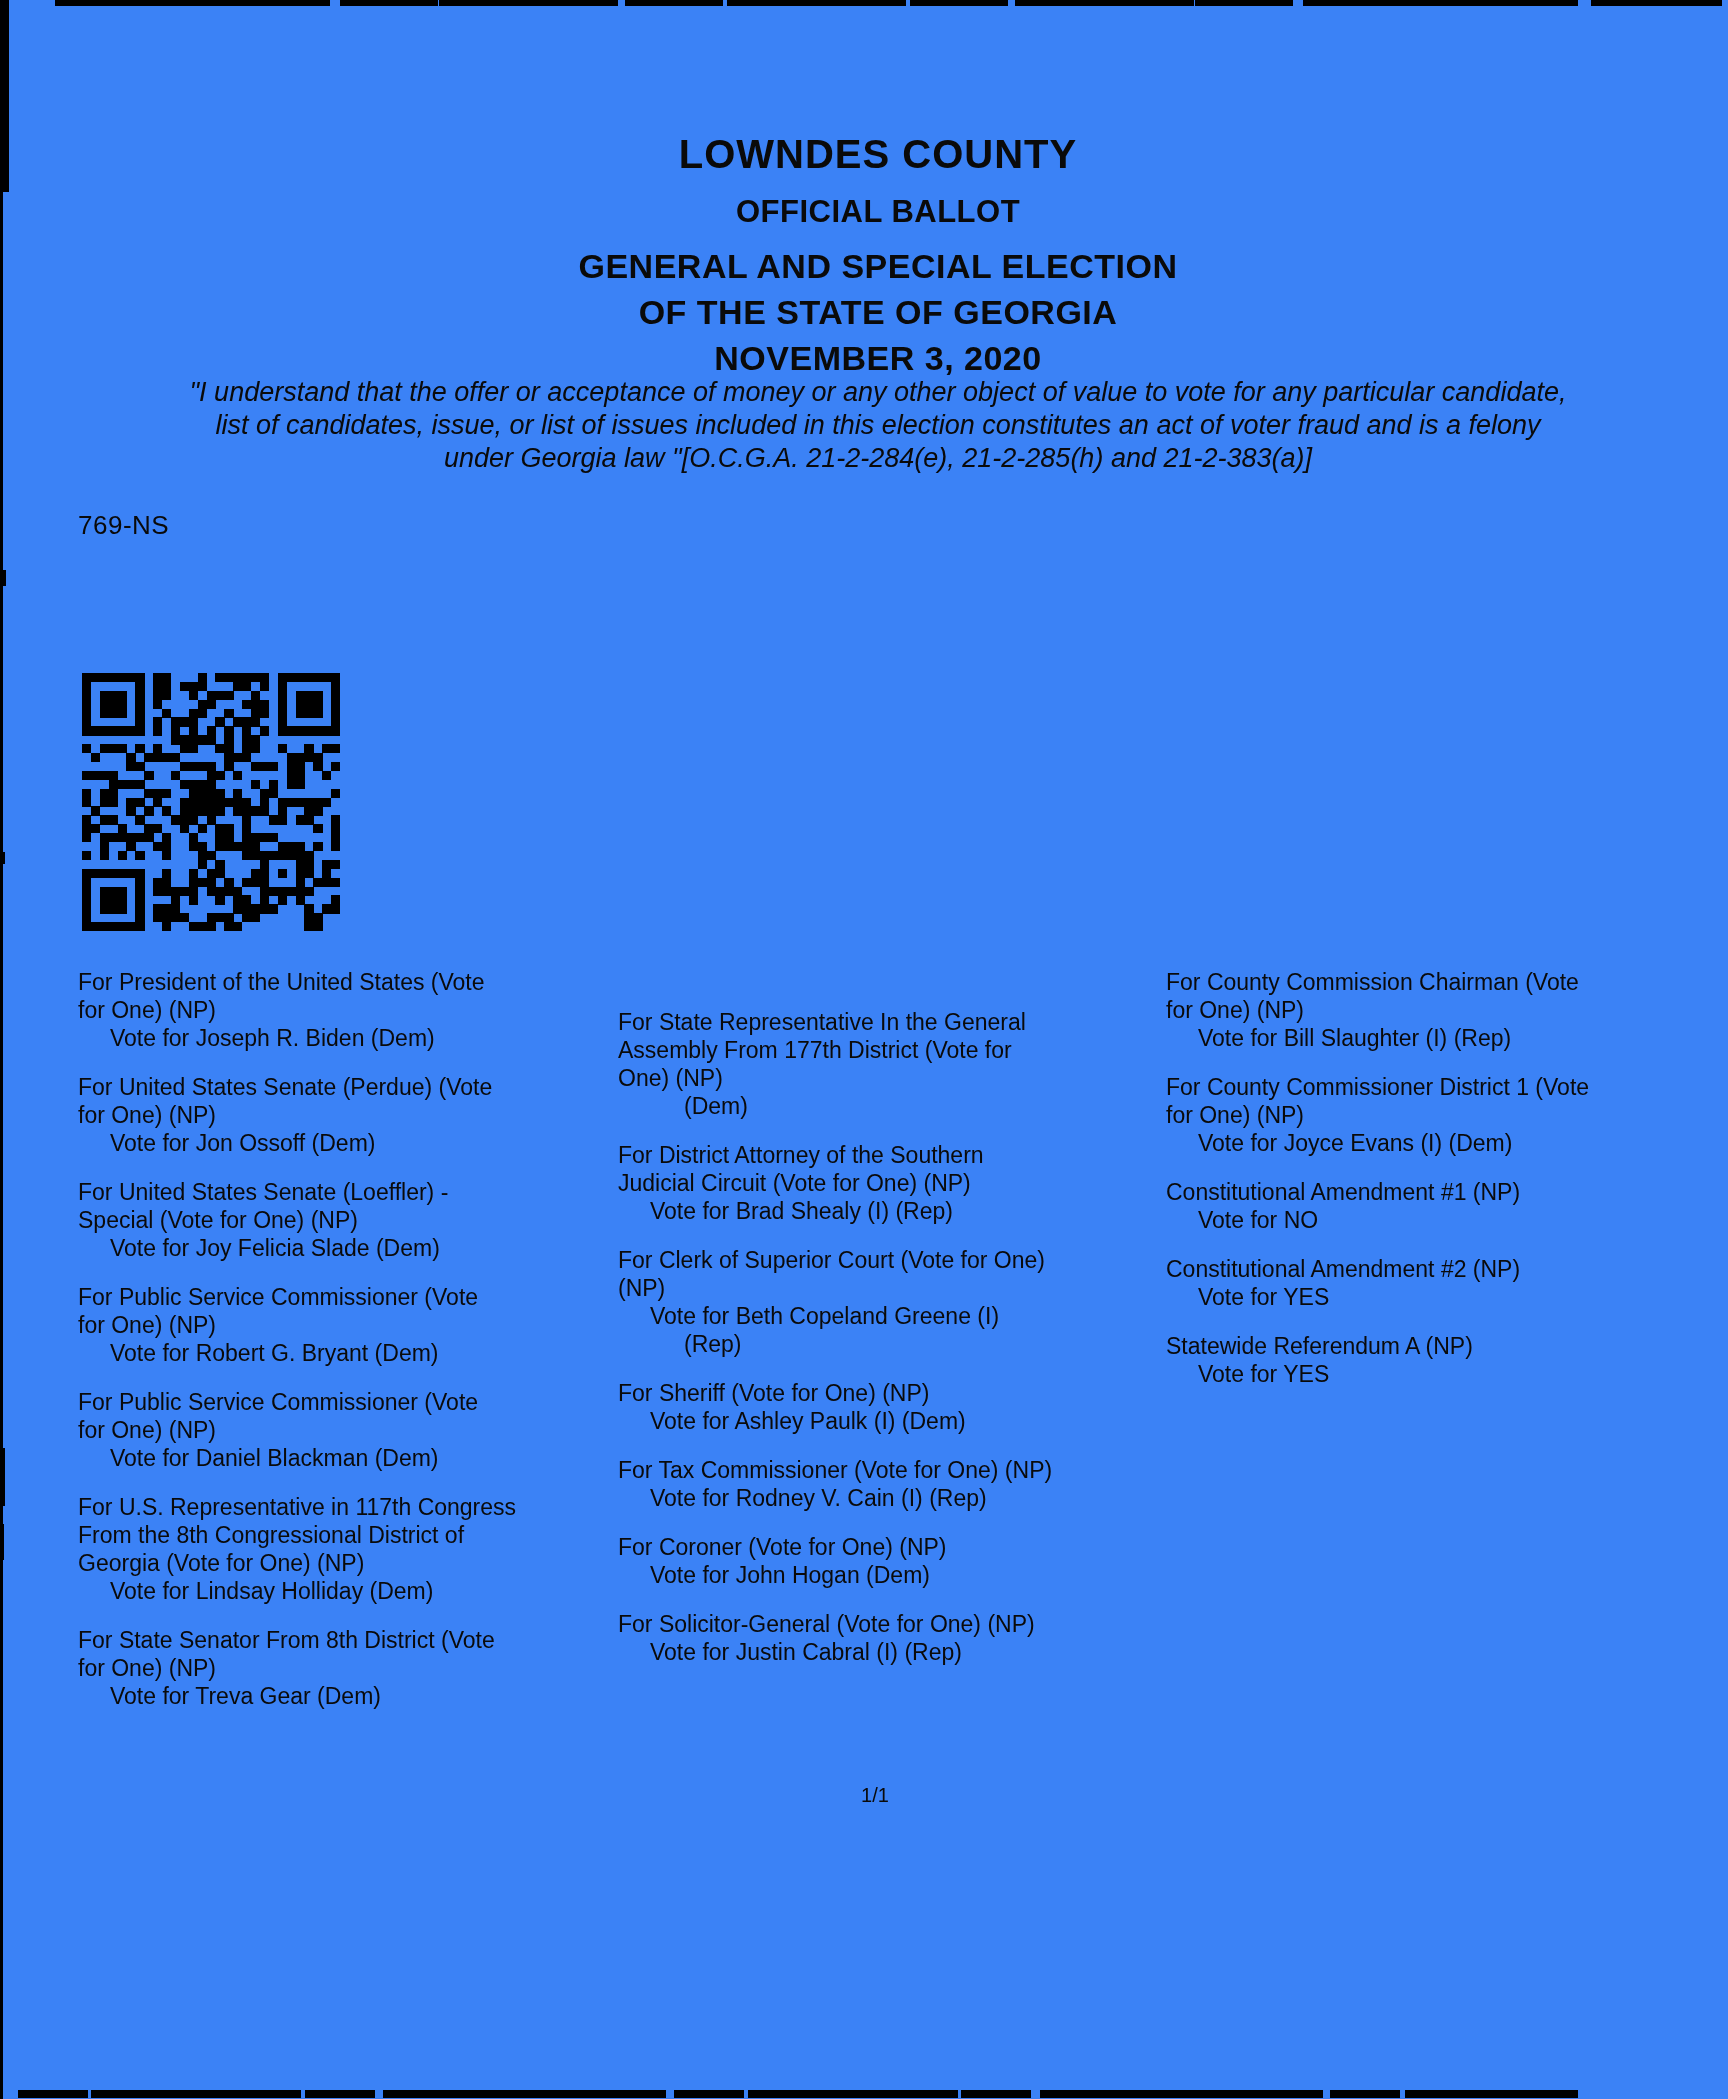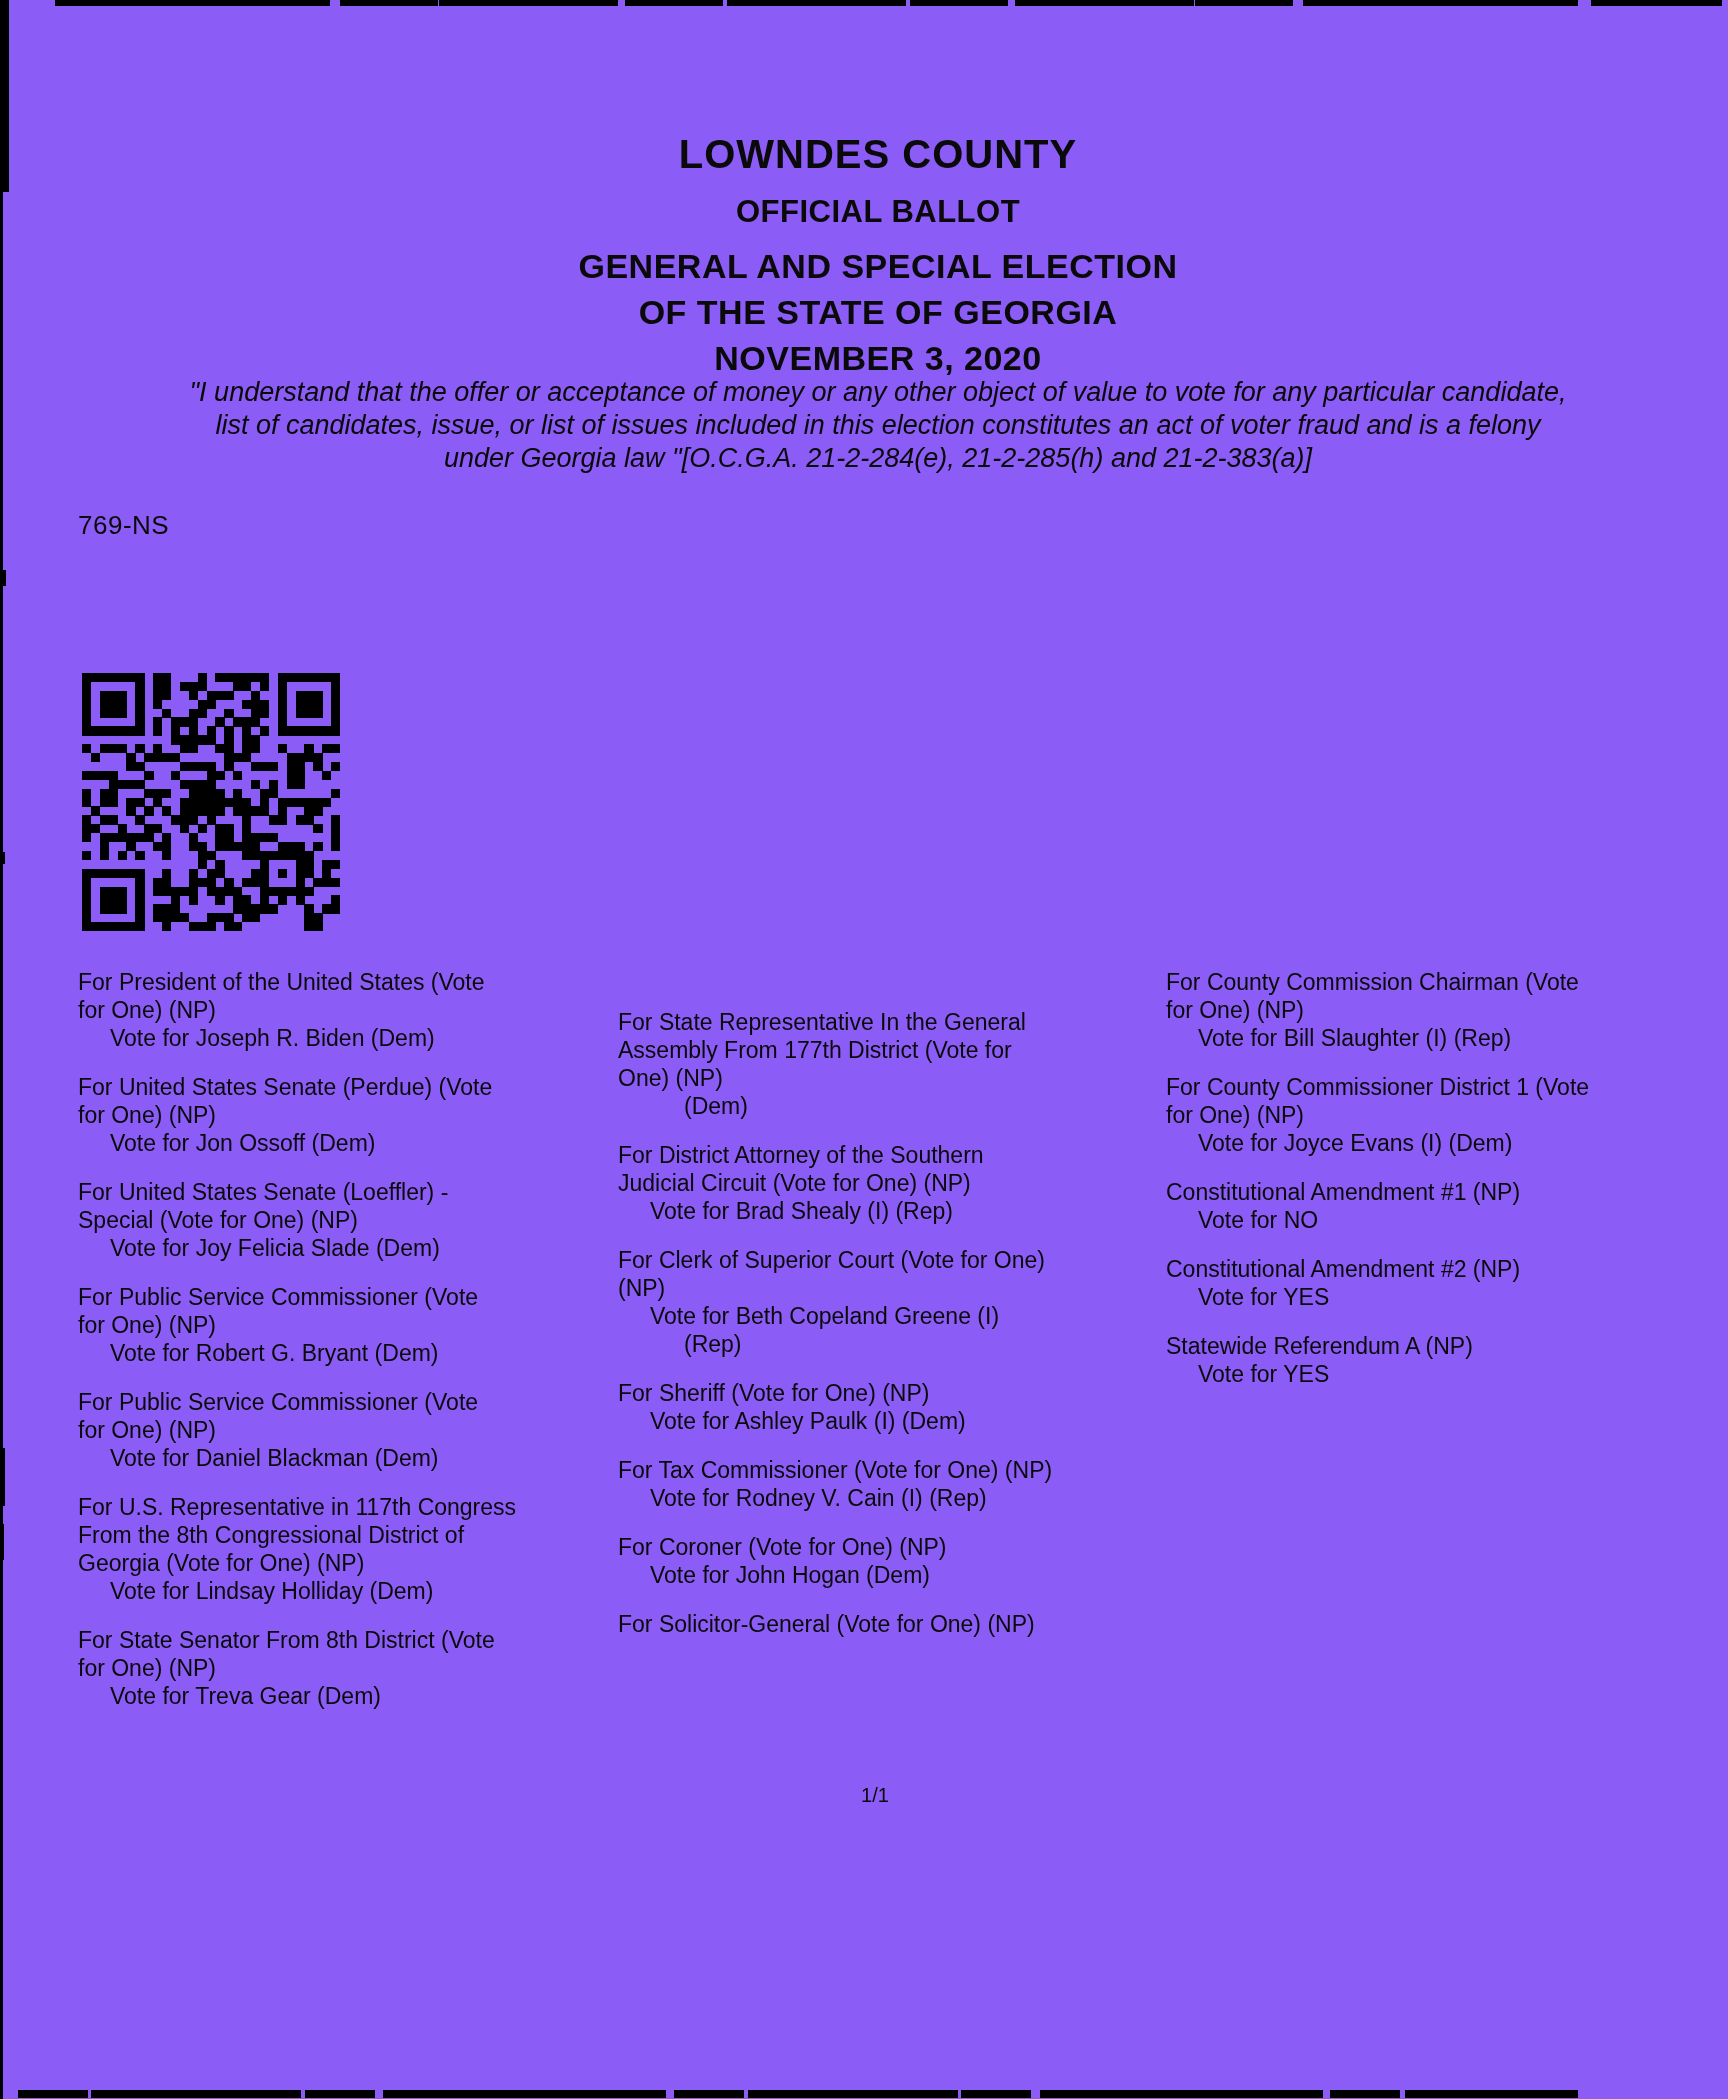--- a/index.html
+++ b/index.html
@@ -1,19 +1,19 @@
 <!DOCTYPE html>
 <html><head>
 <meta charset="utf-8">
 <style>
   html,body{margin:0;padding:0;background:#e8e8e8;}
   #page{
     position:relative;
     width:1728px;height:2099px;
-    background:#8b5cf6;
+    background:#3b82f6;
     overflow:hidden;
     font-family:"Liberation Sans","DejaVu Sans",sans-serif;
     color:#0a0a0a;
   }
   
   .rule{position:absolute;background:#000;}
   .top-rule{
     top:0;left:55px;right:6px;height:6px;background:
       repeating-linear-gradient(90deg,#000 0 83px,transparent 83px 96px),
       repeating-linear-gradient(90deg,#000 0 41px,transparent 41px 57px);
@@ -584,20 +584,21 @@
         <div class="contest">
           <div class="title-line">For Tax Commissioner  (Vote for One) (NP)</div>
           <div class="vote-line">Vote for Rodney V. Cain (I) (Rep)</div>
         </div>
         <div class="contest">
           <div class="title-line">For Coroner  (Vote for One) (NP)</div>
           <div class="vote-line">Vote for John Hogan (Dem)</div>
         </div>
         <div class="contest">
           <div class="title-line">For Solicitor-General  (Vote for One) (NP)</div>
+          <div class="vote-line">Vote for Justin Cabral (I) (Rep)</div>
         </div>
       </div>
       <div class="ballot-column col-2">
         <div class="contest">
           <div class="title-line">For County Commission Chairman  (Vote</div>
           <div class="title-line">for One) (NP)</div>
           <div class="vote-line">Vote for Bill Slaughter (I) (Rep)</div>
         </div>
         <div class="contest">
           <div class="title-line">For County Commissioner District 1  (Vote</div>

